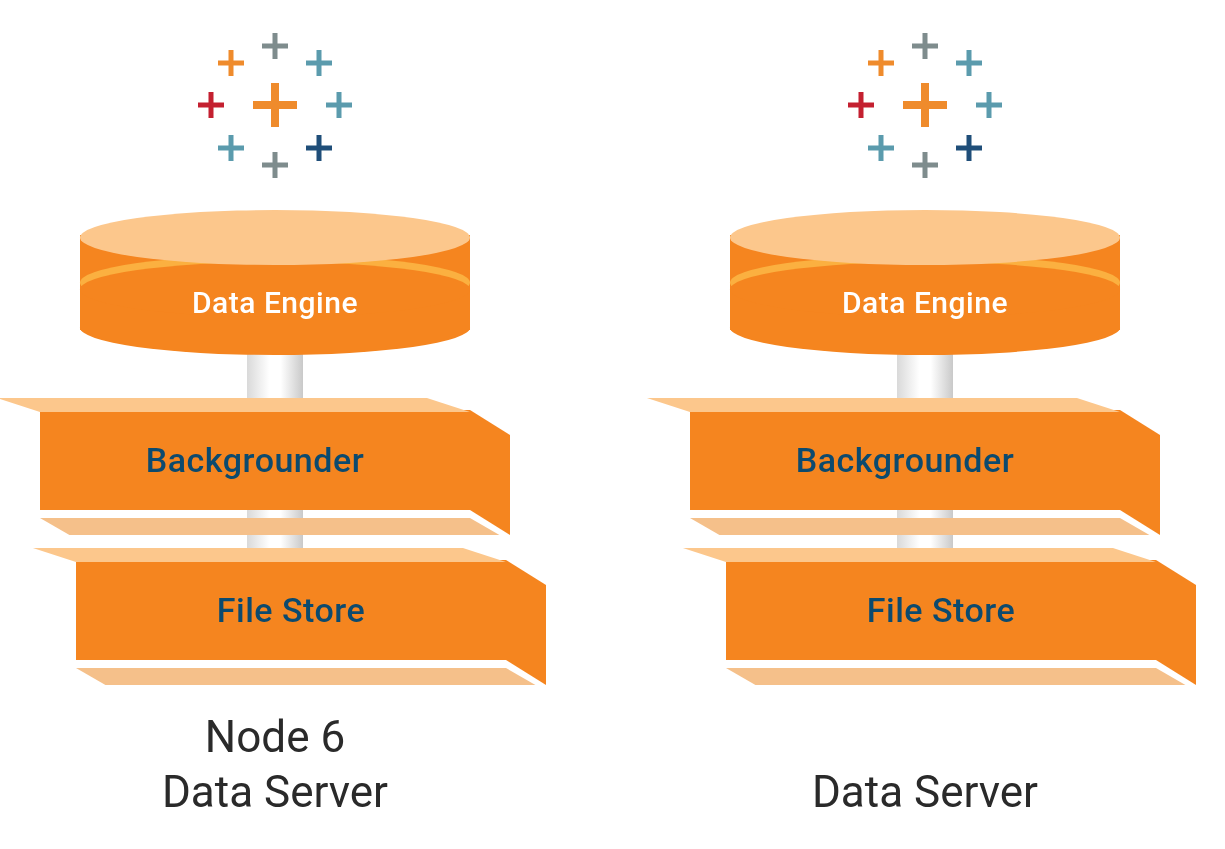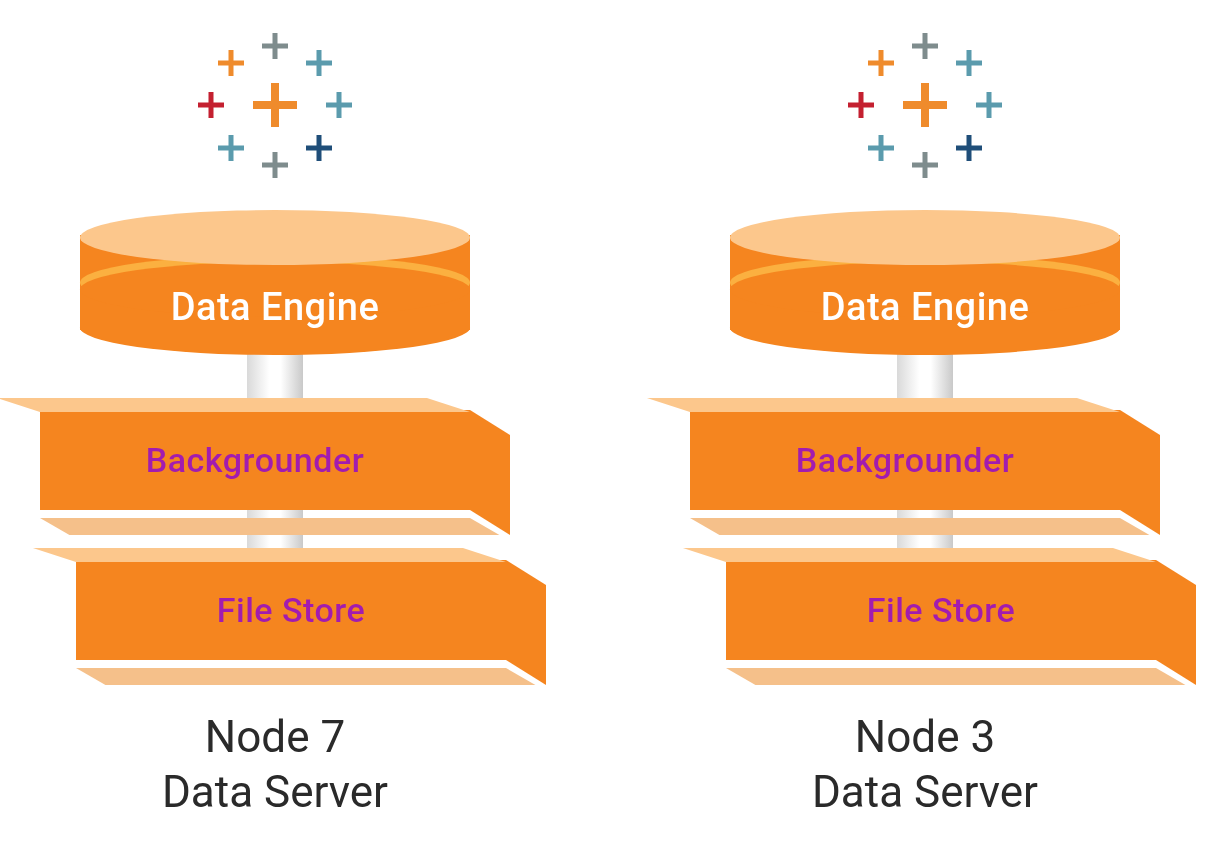--- a/index.html
+++ b/index.html
@@ -112,21 +112,21 @@
     height: 55px;
     background: #fcc78c;
     border-radius: 50%;
   }
   .disk .label {
     position: absolute;
     width: 100%;
     top: 75px;
     text-align: center;
     color: #ffffff;
-    font-size: 38px;
+    font-size: 30px;
     font-weight: 500;
     letter-spacing: 0.5px;
   }
 
   
   .pillar {
     position: absolute;
     left: 50%;
     transform: translateX(-50%);
     width: 56px;
@@ -186,21 +186,21 @@
   }
   .slab .label {
     position: absolute;
     left: 0;
     top: 0;
     width: 430px;
     height: 100px;
     display: flex;
     align-items: center;
     justify-content: center;
-    color: #a21caf;
+    color: #0c4a6e;
     font-size: 34px;
     font-weight: 500;
     letter-spacing: 0.5px;
   }
 
   .caption {
     position: absolute;
     top: 510px;
     width: 100%;
     text-align: center;
@@ -252,21 +252,21 @@
 
       <div class="slab s2">
         <div class="side-right"></div>
         <div class="side-bottom"></div>
         <div class="front"></div>
         <div class="top"></div>
         <div class="label">File Store</div>
       </div>
 
       <div class="caption">
-        <span>Node 7</span><br>
+        <span>Node 6</span><br>
         <span>Data Server</span>
       </div>
     </div>
   </div>
 
   <div class="node" style="left:690px;">
     <div class="logo">
       <span class="plus big" style="left:50%; top:50%; color:#ef8b2c;"></span>
       <span class="plus" style="left:50%; top:15%; color:#7e8c8d;"></span>
       <span class="plus" style="left:50%; top:85%; color:#7e8c8d;"></span>
@@ -302,19 +302,19 @@
 
       <div class="slab s2">
         <div class="side-right"></div>
         <div class="side-bottom"></div>
         <div class="front"></div>
         <div class="top"></div>
         <div class="label">File Store</div>
       </div>
 
       <div class="caption">
-        <span>Node 3</span><br>
+        <br>
         <span>Data Server</span>
       </div>
     </div>
   </div>
 
 </div>
 
 </body></html>

